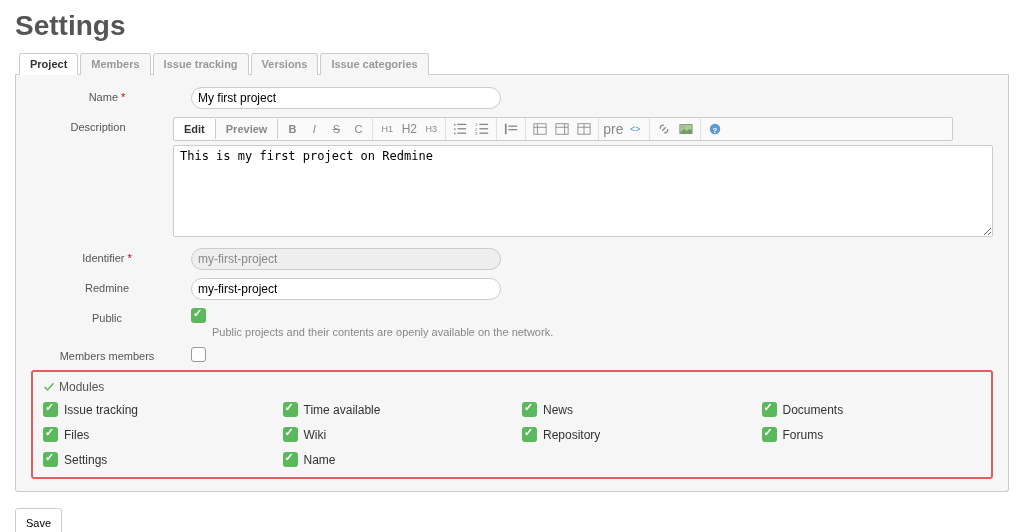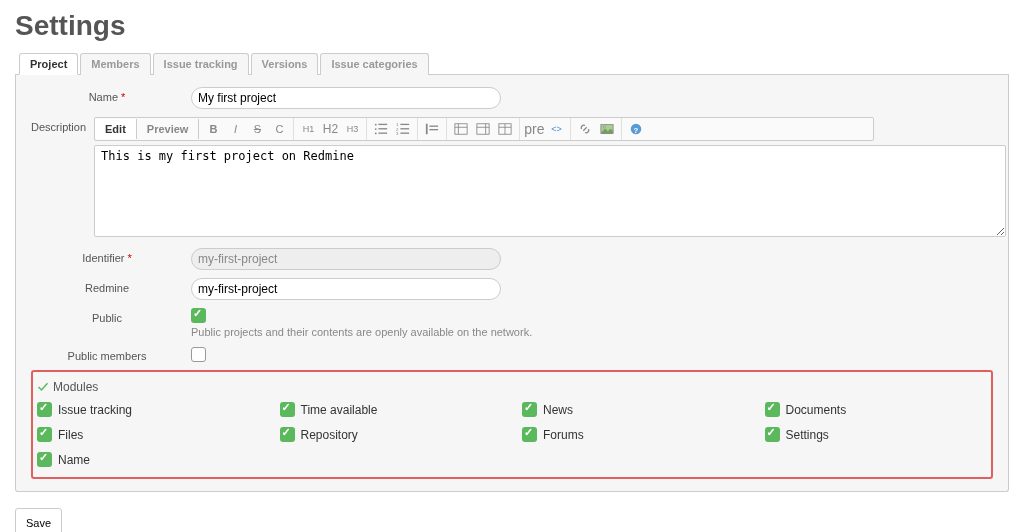--- a/index.html
+++ b/index.html
@@ -9,33 +9,33 @@
 .tab { padding: 4px 10px; border: 1px solid #ccc; border-bottom: none; background: #f6f6f6; color: #999; font-size: 11px; font-weight: bold; border-radius: 3px 3px 0 0; cursor: pointer; position: relative; top: 1px; }
 .tab.active { background: #fff; color: #333; border-bottom: 1px solid #fff; }
 .panel { border: 1px solid #ccc; border-top: none; border-radius: 0 0 3px 3px; background: #f6f6f6; padding: 12px 15px; margin-bottom: 8px; }
 .form-row { display: flex; align-items: flex-start; margin-bottom: 8px; }
 .form-label { width: 160px; text-align: center; padding-right: 8px; font-weight: normal; color: #555; font-size: 11px; padding-top: 4px; }
 .required { color: #c00; }
 .form-col { flex: 1; }
 input[type="text"], textarea { border: 1px solid #ccc; padding: 3px 6px; font-size: 12px; font-family: inherit; border-radius: 2px; }
 input[type="text"] { width: 310px; height: 22px; border-radius: 11px; }
 input[disabled] { background: #eee; color: #888; }
-textarea { width: 912px; height: 92px; font-family: monospace; font-size: 12px; resize: both; }
+textarea { width: 820px; height: 92px; font-family: monospace; font-size: 12px; resize: both; }
 .desc-toolbar { display: flex; align-items: center; gap: 0; margin-bottom: 4px; border: 1px solid #ccc; background: #fafafa; border-radius: 2px; width: 780px; }
 .tb-tab { padding: 4px 10px; font-size: 11px; font-weight: bold; cursor: pointer; border-right: 1px solid #ccc; color: #888; }
 .tb-tab.active { color: #333; background: #fff; }
 .tb-group { display: flex; align-items: center; padding: 0 3px; border-right: 1px solid #e0e0e0; }
 .tb-btn { width: 22px; height: 22px; display: flex; align-items: center; justify-content: center; cursor: pointer; color: #888; font-size: 11px; border-radius: 2px; }
 .tb-btn svg { width: 14px; height: 14px; }
-.hint { color: #888; font-size: 11px; margin-top: 3px; }
+.hint { color: #888; font-size: 11px; margin-top: 3px; margin-left: 21px; }
 .checkbox-green { appearance: none; width: 15px; height: 15px; border-radius: 3px; background: #5cb85c; position: relative; cursor: pointer; vertical-align: middle; }
 .checkbox-green::after { content: "✓"; color: #fff; font-size: 11px; position: absolute; top: -1px; left: 2px; font-weight: bold; }
 .checkbox-green.off { background: #fff; border: 1px solid #999; }
 .checkbox-green.off::after { content: ""; }
-.modules-box { border: 2px solid #e06060; border-radius: 3px; padding: 8px 4px 10px; margin-top: 6px; }
+.modules-box { border: 2px solid #e06060; border-radius: 3px; padding: 8px 10px 10px; margin-top: 6px; }
 .modules-title { display:flex; align-items:center; gap:4px; margin-bottom: 8px; color:#555; font-size:12px; }
 .modules-title svg { width:12px; height:12px; }
 .modules-grid { display: grid; grid-template-columns: repeat(4, 1fr); gap: 10px 20px; }
 .mod-item { display: flex; align-items: center; gap: 6px; font-size: 12px; color: #333; }
 .save-btn { margin-top: 8px; padding: 8px 10px; border: 1px solid #ccc; background: #fff; border-radius: 3px; font-size: 11px; cursor: pointer; }
 </style>
 </head>
 <body>
 
 
@@ -177,21 +177,21 @@
 
   <div class="form-row">
     <div class="form-label">Public</div>
     <div class="form-col">
       <input type="checkbox" class="checkbox-green" checked="" style="">
       <div class="hint">Public projects and their contents are openly available on the network.</div>
     </div>
   </div>
 
   <div class="form-row">
-    <div class="form-label">Public members</div>
+    <div class="form-label">Members members</div>
     <div class="form-col"><input type="checkbox" class="checkbox-green off" style=""></div>
   </div>
 
   <div class="modules-box">
     <div class="modules-title">
       <svg viewBox="0 0 16 16" fill="none" stroke="#5cb85c" stroke-width="2">
           <path d="M2 8 L6 12 L14 3"></path>
         </svg>
       <span>Modules</span>
     </div>
@@ -211,20 +211,24 @@
         <label class="mod-item">
           <input type="checkbox" class="checkbox-green" checked="" style="">
           <span>Documents</span>
         </label>
         <label class="mod-item">
           <input type="checkbox" class="checkbox-green" checked="" style="">
           <span>Files</span>
         </label>
         <label class="mod-item">
           <input type="checkbox" class="checkbox-green" checked="" style="">
+          <span>Wiki</span>
+        </label>
+        <label class="mod-item">
+          <input type="checkbox" class="checkbox-green" checked="" style="">
           <span>Repository</span>
         </label>
         <label class="mod-item">
           <input type="checkbox" class="checkbox-green" checked="" style="">
           <span>Forums</span>
         </label>
         <label class="mod-item">
           <input type="checkbox" class="checkbox-green" checked="" style="">
           <span>Settings</span>
         </label>

